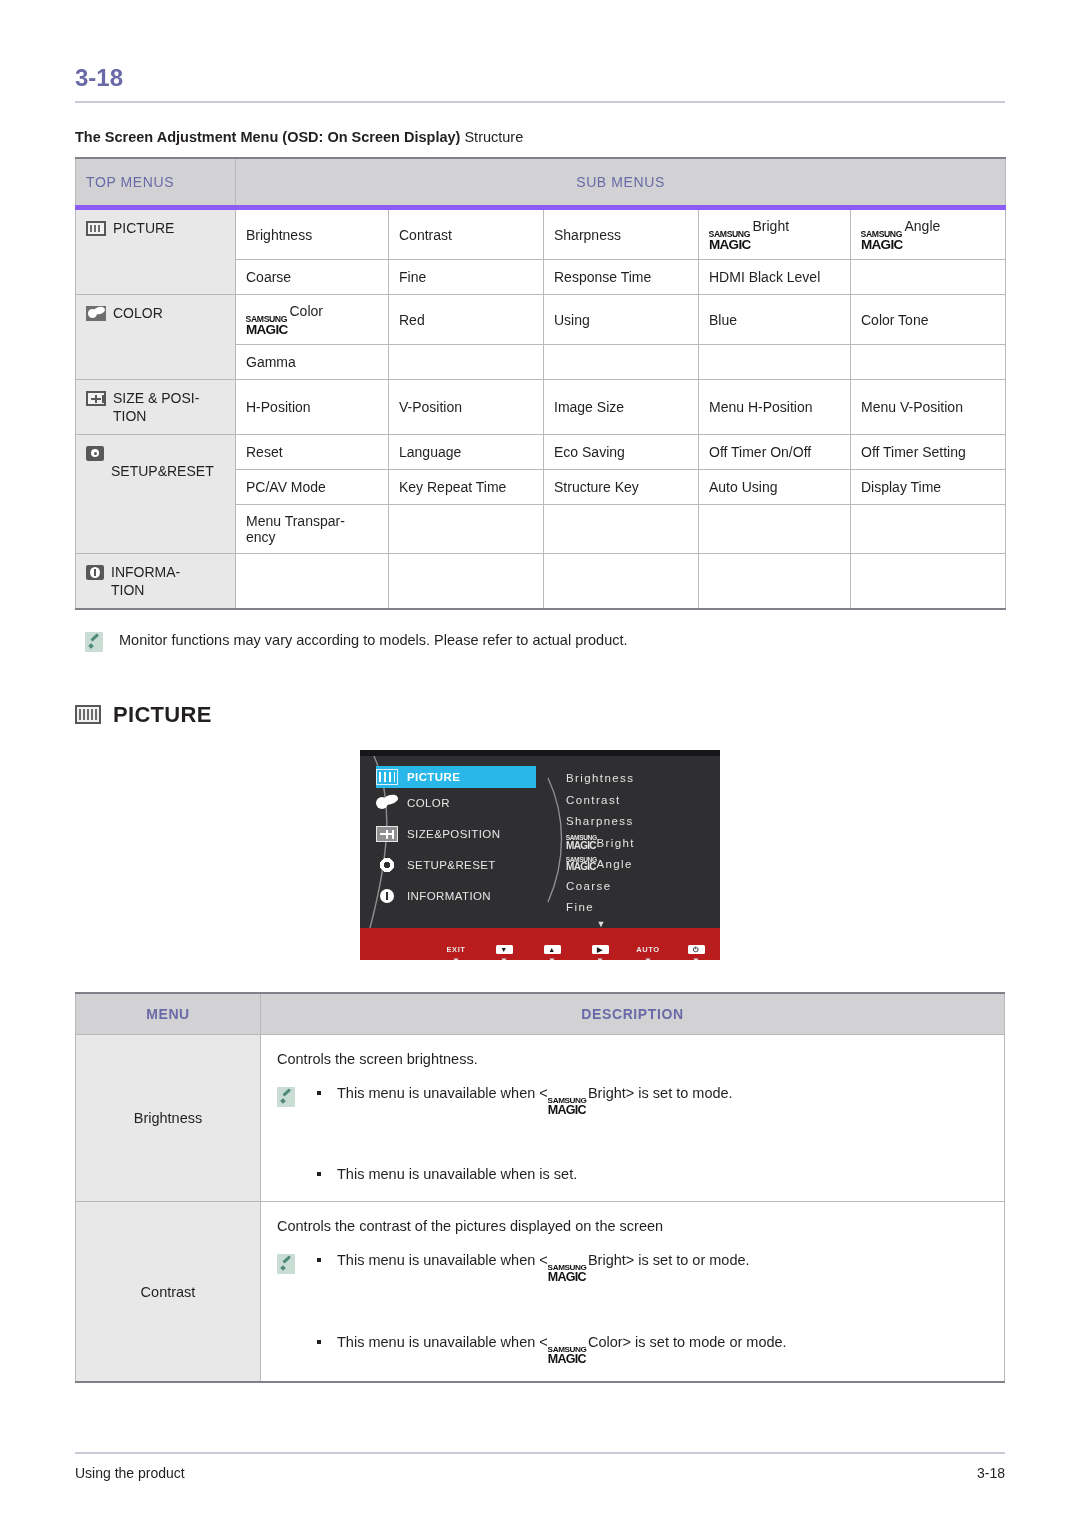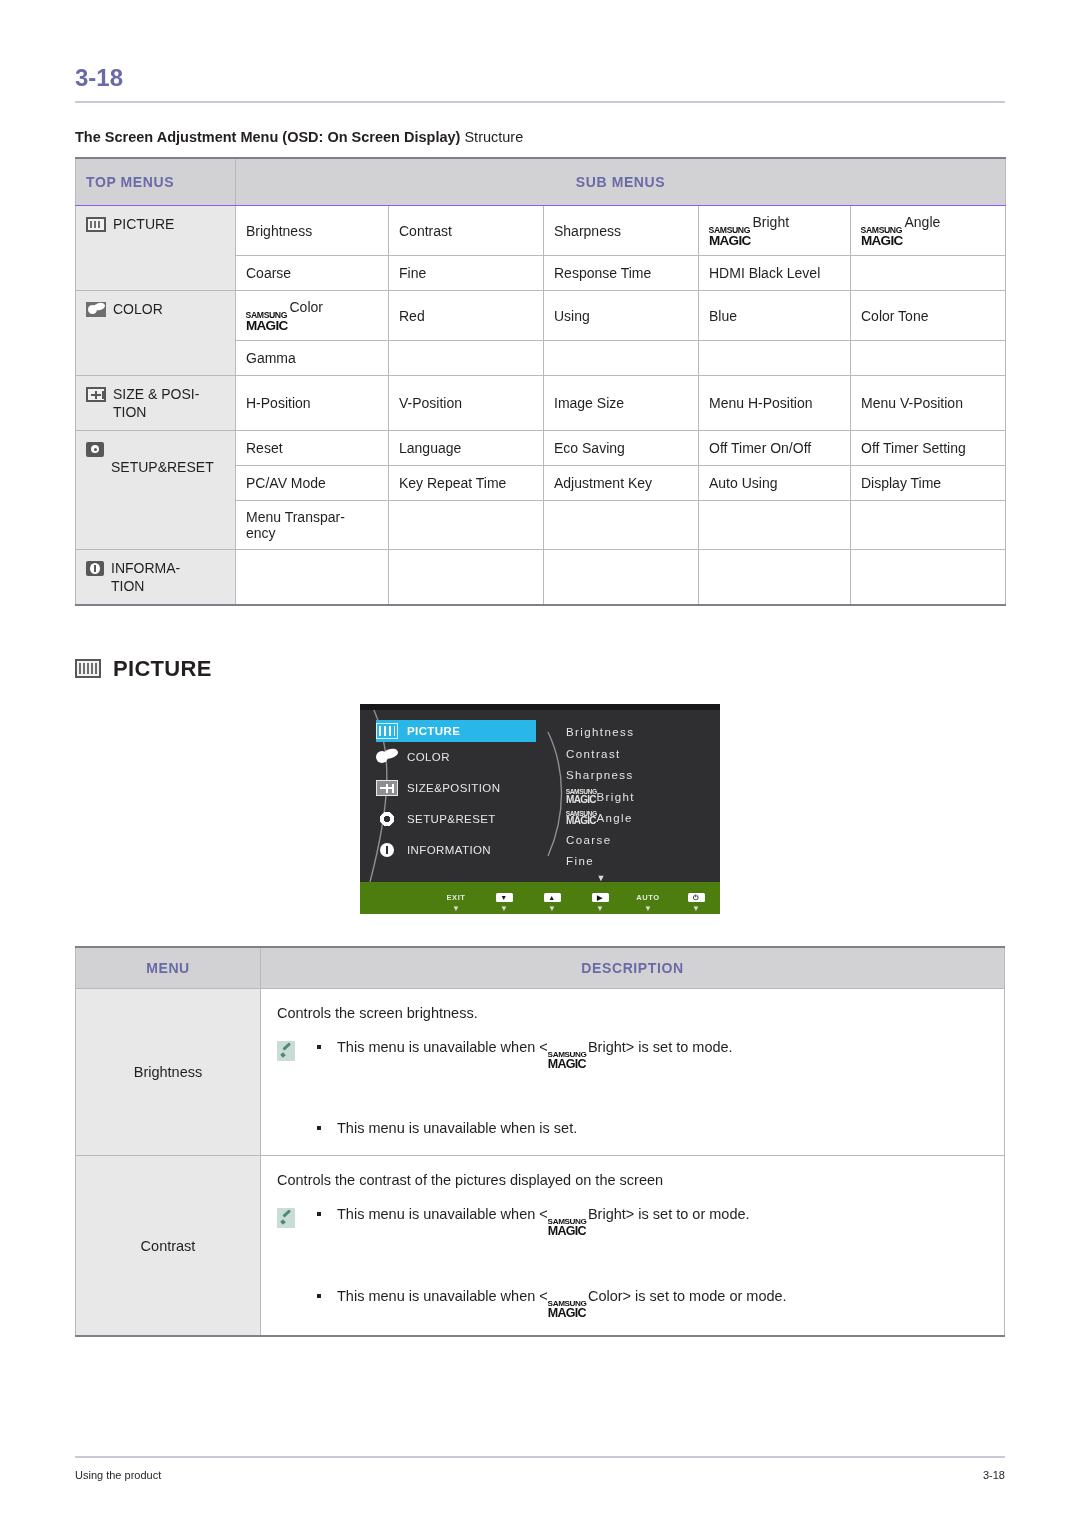--- a/index.html
+++ b/index.html
@@ -20,22 +20,22 @@
 
   .struct-line{margin-top:26px;font-size:14.5px;}
   .struct-line b{font-weight:bold;}
   .struct-line span.plain{font-weight:normal;}
 
   
   table{border-collapse:collapse;width:930px;table-layout:fixed;}
   .t-struct{margin-top:12px;border-top:2px solid #808089;border-bottom:2px solid #808089;}
   .t-struct th,.t-struct td{border:1px solid #b8b8bd;font-size:14px;font-weight:normal;
      padding:8px 10px;vertical-align:middle;height:18px;}
-  .t-struct th{background:#d2d2d4;color:#6a6aa8;font-weight:bold;font-size:14px;
-     letter-spacing:.6px;height:30px;border-top:none;border-bottom:1px solid #8b5cf6;}
+  .t-struct th{background:#d2d2d4;color:#6a6aa8;font-weight:normal;font-size:14px;
+     letter-spacing:.6px;height:30px;border-top:none;border-bottom:5px solid #8b5cf6;}
   .th-top{text-align:left;padding-left:28px;}
   .th-sub{text-align:center;}
   .t-struct td.topcell{background:#e8e8e8;vertical-align:top;padding-top:10px;}
   .col-a{width:160px;}
   .col-b{width:153px;}
   .col-c{width:155px;}
   .col-d{width:155px;}
   .col-e{width:152px;}
   .col-f{width:155px;}
   .topcell .lbl{display:flex;align-items:flex-start;gap:7px;line-height:1.28;}
@@ -115,22 +115,22 @@
      background:radial-gradient(circle at 50% 50%, #2f2f31 0 3px, #fff 3px 7px, transparent 7px);}
   .oi-info{position:relative;}
   .oi-info:before{content:"";position:absolute;left:4px;top:1px;width:14px;height:14px;border-radius:50%;background:#fff;}
   .oi-info:after{content:"";position:absolute;left:10px;top:4px;width:2px;height:8px;background:#2f2f31;}
   .osd-right{position:absolute;left:206px;top:12px;width:150px;}
   .osd-sub{font-size:11.5px;color:#e3e3e3;letter-spacing:1.4px;height:21.5px;display:flex;align-items:center;}
   .osd-sub .sm .s1{color:#e3e3e3;font-size:6.5px;}
   .osd-sub .sm .s2{color:#e3e3e3;font-size:10px;}
   .osd-sub .sm{letter-spacing:0;margin-right:0;vertical-align:-4px;}
   .osd-down{color:#dcdcdc;font-size:9px;text-align:center;width:70px;margin-top:1px;}
-  .osd-bar{position:absolute;left:0;bottom:0;width:100%;height:32px;background:#4d7c0f;
-     display:flex;align-items:flex-start;justify-content:flex-end;padding-top:11px;box-sizing:border-box;}
+  .osd-bar{position:absolute;left:0;bottom:0;width:100%;height:32px;background:#b91c1c;
+     display:flex;align-items:flex-start;justify-content:flex-end;padding-top:17px;box-sizing:border-box;}
   .osd-btn{width:48px;text-align:center;}
   .osd-btn .bl{font-size:7.5px;color:#e8e8e8;font-weight:bold;letter-spacing:.6px;height:11px;}
   .osd-btn .bi{display:inline-block;background:#fff;color:#141416;font-size:7px;line-height:9px;
      width:17px;height:9px;border-radius:1.5px;}
   .osd-btn .car{font-size:8px;color:#dcdcdc;line-height:9px;}
 
   
   .t-desc{margin-top:32px;border-top:2px solid #808089;border-bottom:2px solid #808089;}
   .t-desc th{background:#d2d2d4;color:#6a6aa8;font-weight:bold;font-size:14px;letter-spacing:.6px;
      height:38px;border:1px solid #b8b8bd;border-top:none;}
@@ -144,21 +144,21 @@
   .bullets li{position:relative;padding-left:28px;margin-bottom:13px;line-height:1.45;font-size:14.5px;}
   .bullets li:last-child{margin-bottom:0;margin-top:48px;}
   .bullets li:before{content:"";position:absolute;left:8px;top:8px;width:4px;height:4px;background:#231f20;}
   .bullets .sm{vertical-align:-5px;}
   .bullets .sm .s1{font-size:8px;}
   .bullets .sm .s2{font-size:12.5px;}
 
   
   .footer{position:absolute;left:75px;right:75px;bottom:46px;}
   .footer-rule{height:2px;background:#c9c9d8;}
-  .footer-row{display:flex;justify-content:space-between;margin-top:11px;font-size:11px;}
+  .footer-row{display:flex;justify-content:space-between;margin-top:11px;font-size:14px;}
 </style>
 </head>
 <body>
 
 <div class="page">
 
   <div class="head-row">
     <span class="head-num">3-18</span>
   </div>
   <div class="head-rule"></div>
@@ -254,21 +254,21 @@
           </td>
           <td>Reset</td>
           <td>Language</td>
           <td>Eco Saving</td>
           <td>Off Timer On/Off</td>
           <td>Off Timer Setting</td>
         </tr>
         <tr>
           <td>PC/AV Mode</td>
           <td>Key Repeat Time</td>
-          <td>Adjustment Key</td>
+          <td>Structure Key</td>
           <td>Auto Using</td>
           <td>Display Time</td>
         </tr>
         <tr>
           <td>Menu Transpar-<br>ency</td>
           <td></td>
           <td></td>
           <td></td>
           <td></td>
         </tr>
@@ -281,20 +281,24 @@
           </td>
           <td></td>
           <td></td>
           <td></td>
           <td></td>
           <td></td>
         </tr>
       </tbody>
   </table>
 
+  <div class="note-row">
+    <span class="note-ic"></span>
+    <span class="note-txt">Monitor functions may vary according to models. Please refer to actual product.</span>
+  </div>
 
   <div class="sec-head">
     <span class="ic ic-picture"></span>
     <span class="sec-title">PICTURE</span>
   </div>
 
   <div class="osd-wrap">
     <div class="osd">
       <div class="osd-top"></div>
       <div class="osd-body">

